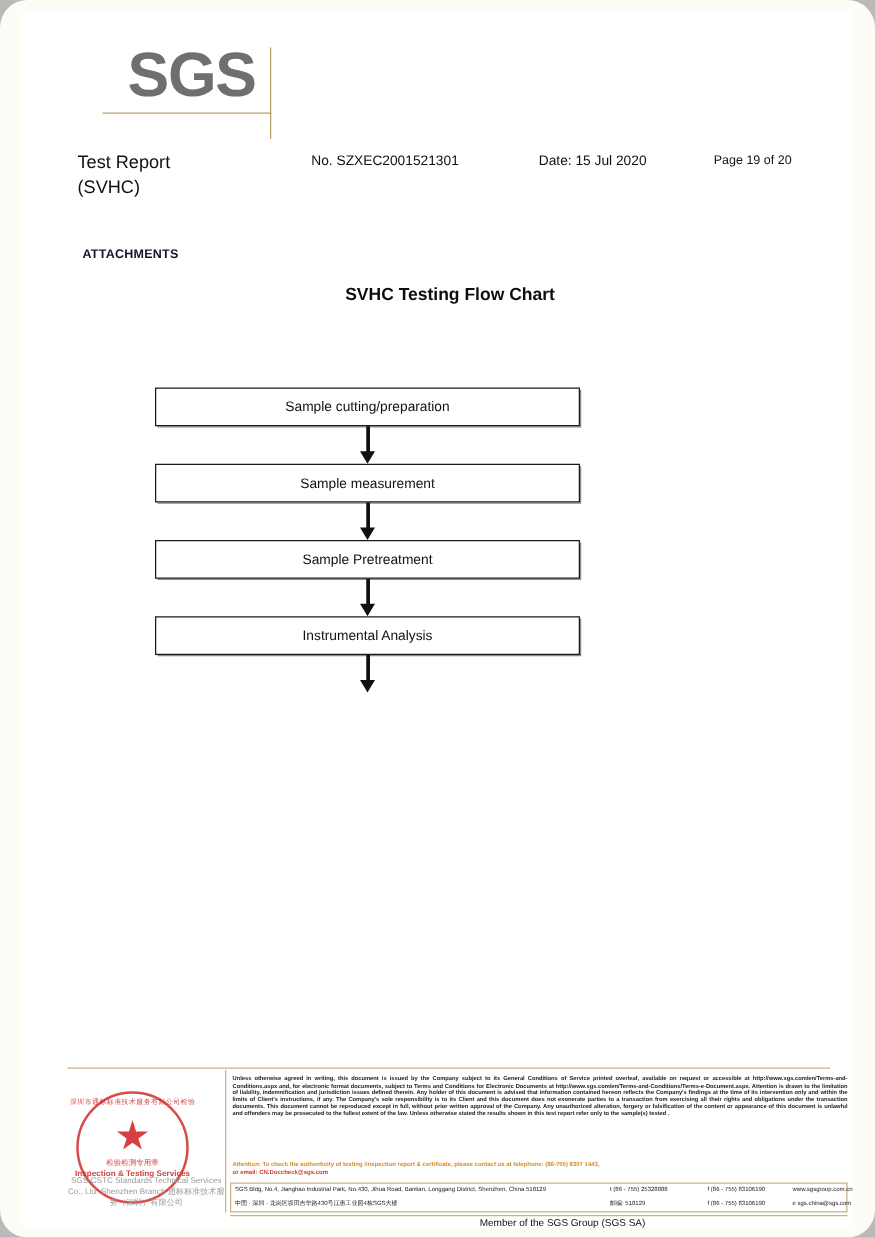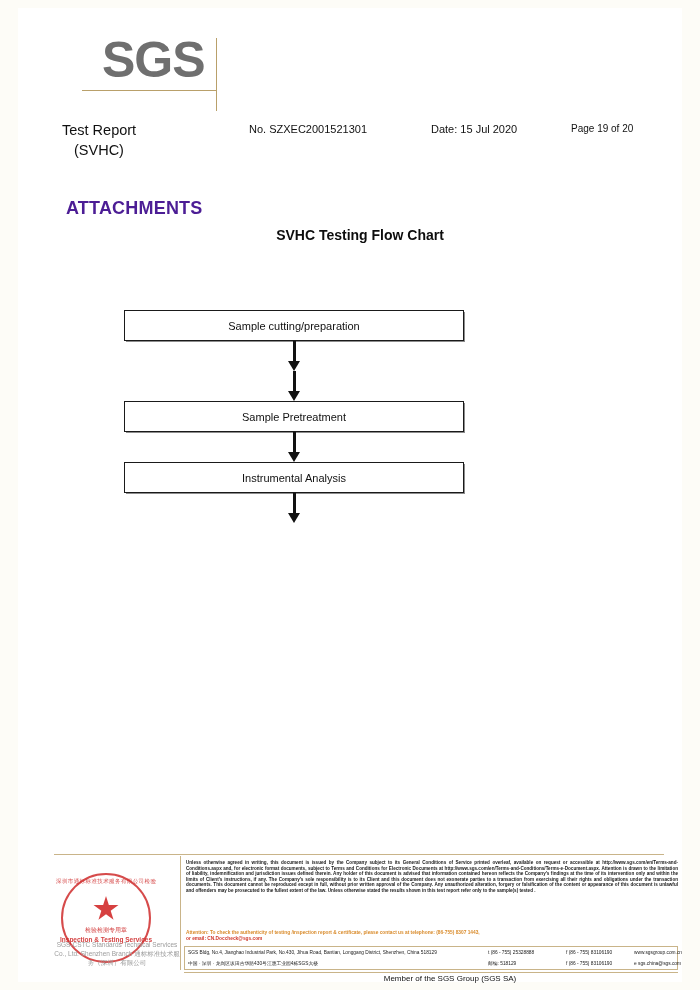--- a/index.html
+++ b/index.html
@@ -12,20 +12,21 @@
     height: 990px;
     overflow: hidden;
     font-family: "Liberation Sans", sans-serif;
   }
   #page {
     position: relative;
     width: 700px;
     height: 990px;
     background: #fdfcf7;
     box-sizing: border-box;
+    border-radius: 22px;
   }
   #sheet {
     position: absolute;
     left: 18px;
     top: 8px;
     width: 664px;
     height: 974px;
     background: #ffffff;
   }
 
@@ -75,21 +76,21 @@
   }
   .hdr-title {
     position: absolute;
     left: 44px;
     top: 0;
     font-size: 14.5px;
     font-weight: normal;
     color: #101010;
     line-height: 20px;
   }
-  .hdr-title .l2 { display: block; margin-left: 12px; }
+  .hdr-title .l2 { display: block; }
   .hdr-no {
     position: absolute;
     left: 231px;
     top: 3px;
     font-size: 11px;
     color: #111;
   }
   .hdr-date {
     position: absolute;
     left: 400px;
@@ -104,23 +105,23 @@
     top: 3px;
     font-size: 10px;
     color: #111;
   }
 
   
   #attachments-heading {
     position: absolute;
     left: 48px;
     top: 190px;
-    font-size: 18px;
-    font-weight: bold;
-    color: #4c1d95;
+    font-size: 10px;
+    font-weight: bold;
+    color: #0f172a;
     letter-spacing: 0.2px;
   }
   #flow-title {
     position: absolute;
     left: 0;
     top: 219px;
     width: 664px;
     text-align: center;
     font-size: 14px;
     font-weight: bold;
@@ -372,20 +373,23 @@
     <div id="attachments-heading">ATTACHMENTS</div>
     <div id="flow-title">SVHC Testing Flow Chart</div>
 
     <div id="flow">
       <div class="flow-step">
         <div class="flow-box">Sample cutting/preparation</div>
       </div>
       <div class="flow-arrow">
         <div class="stem"></div>
         <div class="head"></div>
+      </div>
+      <div class="flow-step">
+        <div class="flow-box">Sample measurement</div>
       </div>
       <div class="flow-arrow">
         <div class="stem"></div>
         <div class="head"></div>
       </div>
       <div class="flow-step">
         <div class="flow-box">Sample Pretreatment</div>
       </div>
       <div class="flow-arrow">
         <div class="stem"></div>

